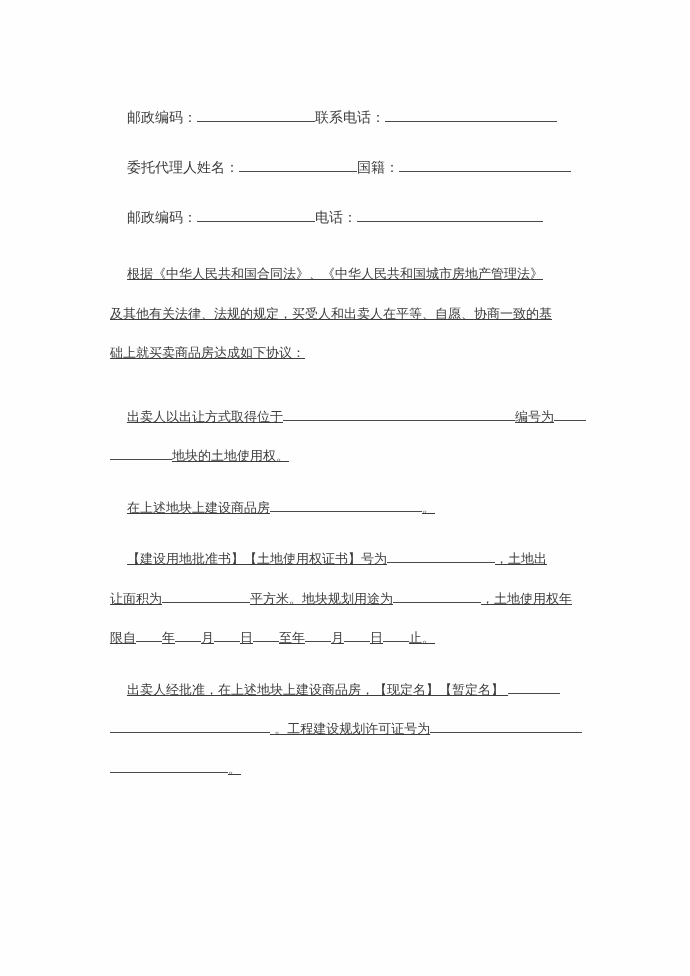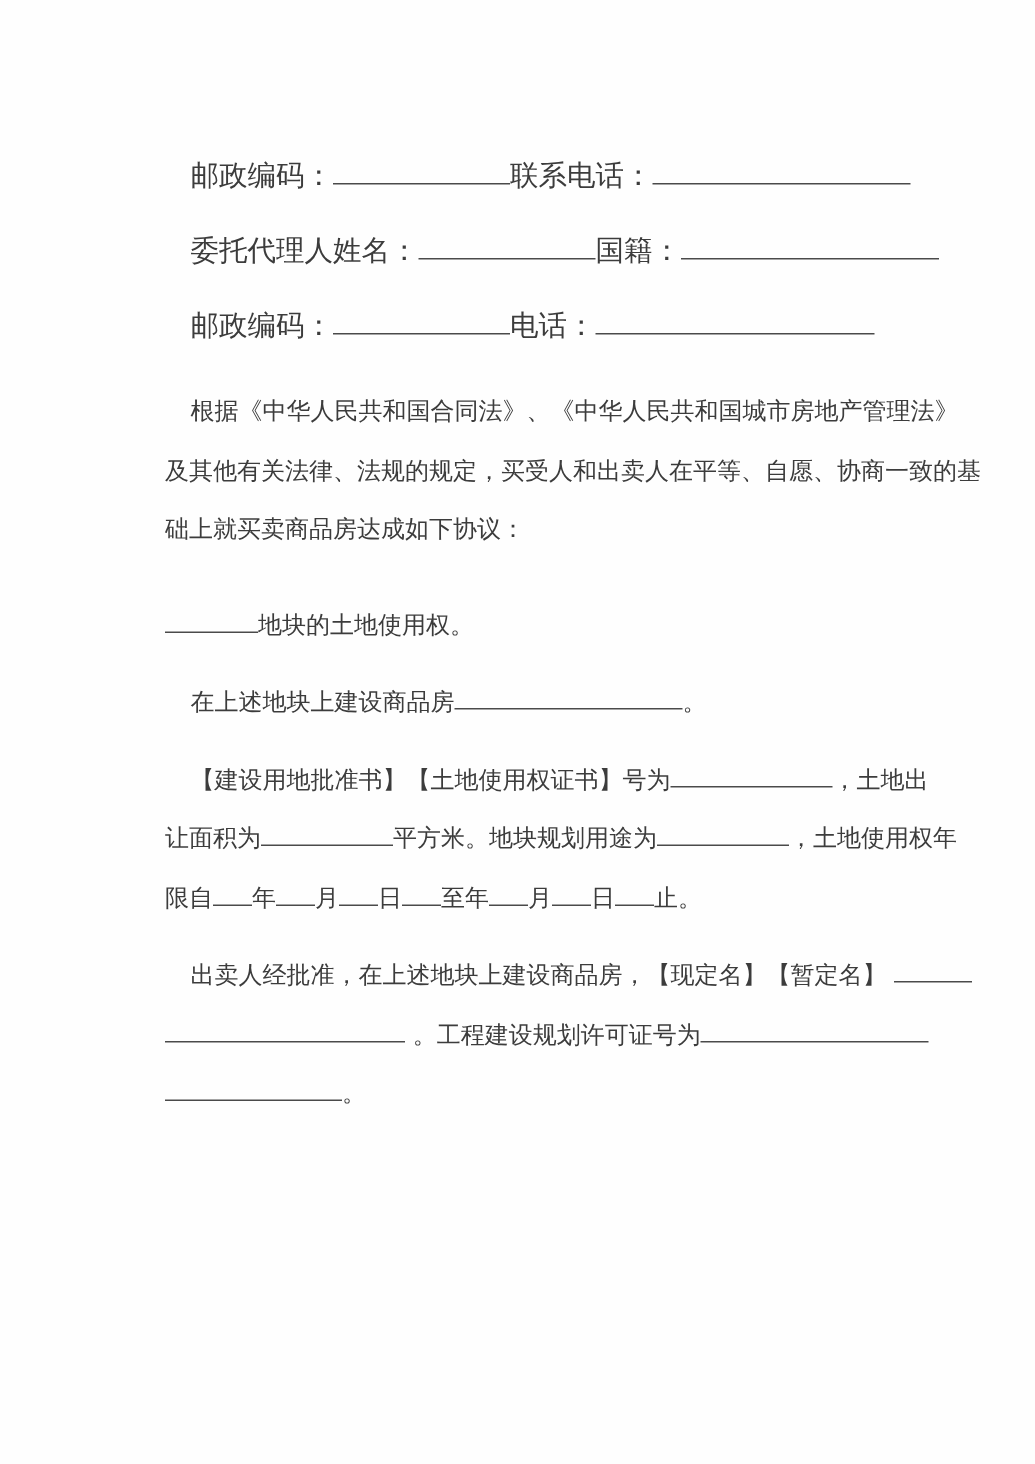--- a/index.html
+++ b/index.html
@@ -28,34 +28,35 @@
     position: absolute;
     left: 110px;
     top: 92px;
     width: 480px;
   }
 
   
   .field-row {
     height: 50px;
     line-height: 50px;
-    font-size: 19px;
+    font-size: 14px;
     white-space: nowrap;
     padding-left: 17px;
     box-sizing: border-box;
   }
   .field-row:first-child { }
 
   
   .p-line {
     height: 39.5px;
     line-height: 39.5px;
-    font-size: 16px;
+    font-size: 13px;
     white-space: nowrap;
     box-sizing: border-box;
+    text-decoration: underline;
   }
   .p-line.indent { padding-left: 17px; }
 
   .gap-sm { height: 12px; }
 
   .bold { font-weight: bold; }
 
   .u {
     display: inline-block;
     border-bottom: 1.1px solid #4a4a4a;
@@ -87,20 +88,23 @@
 
     <div class="p-line indent">根据《中华人民共和国合同法》、《中华人民共和国城市房地产管理法》</div>
     <div class="p-line">及其他有关法律、法规的规定，买受人和出卖人在平等、自愿、协商一致的基</div>
     <div class="p-line">础上就买卖商品房达成如下协议：</div>
 
     <div class="gap-sm"></div>
 
 
     <div class="gap-sm"></div>
 
+    <div class="p-line indent">
+      <span>出卖人以出让方式取得位于</span><span class="u" style="width:232px"></span><span>编号为</span><span class="u" style="width:32px"></span>
+    </div>
     <div class="p-line">
       <span class="u" style="width:62px"></span><span>地块的土地使用权。</span>
     </div>
 
     <div class="gap-sm"></div>
 
     <div class="p-line indent">
       <span>在上述地块上建设商品房</span><span class="u" style="width:152px"></span><span>。</span>
     </div>
 

